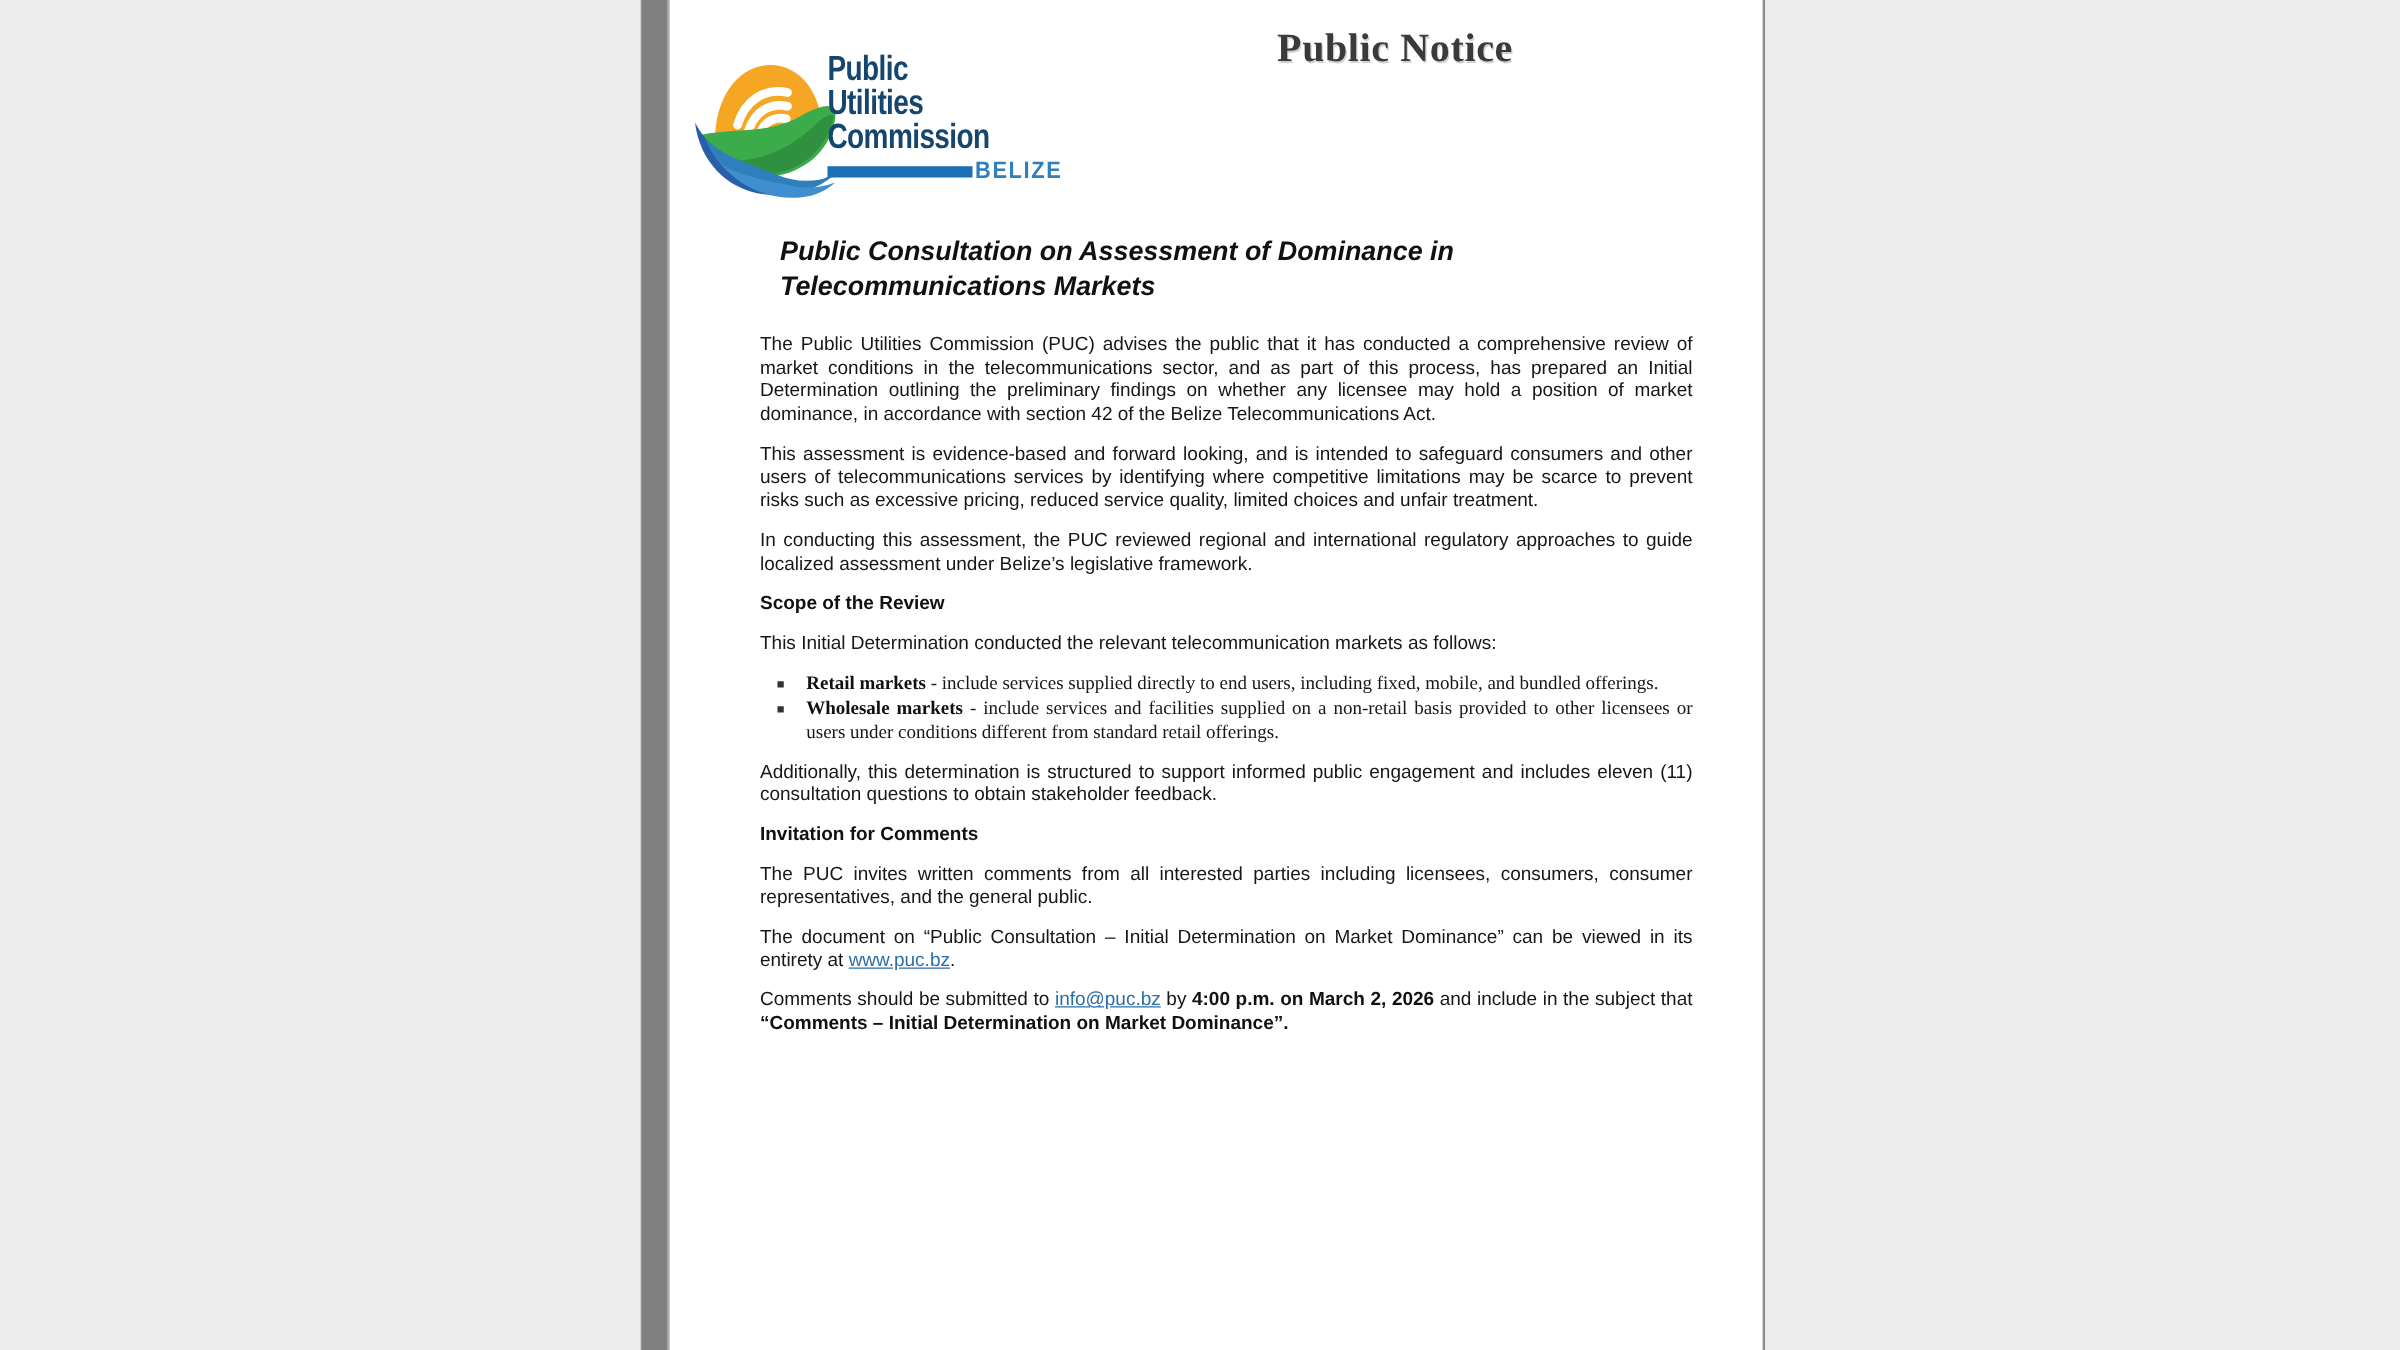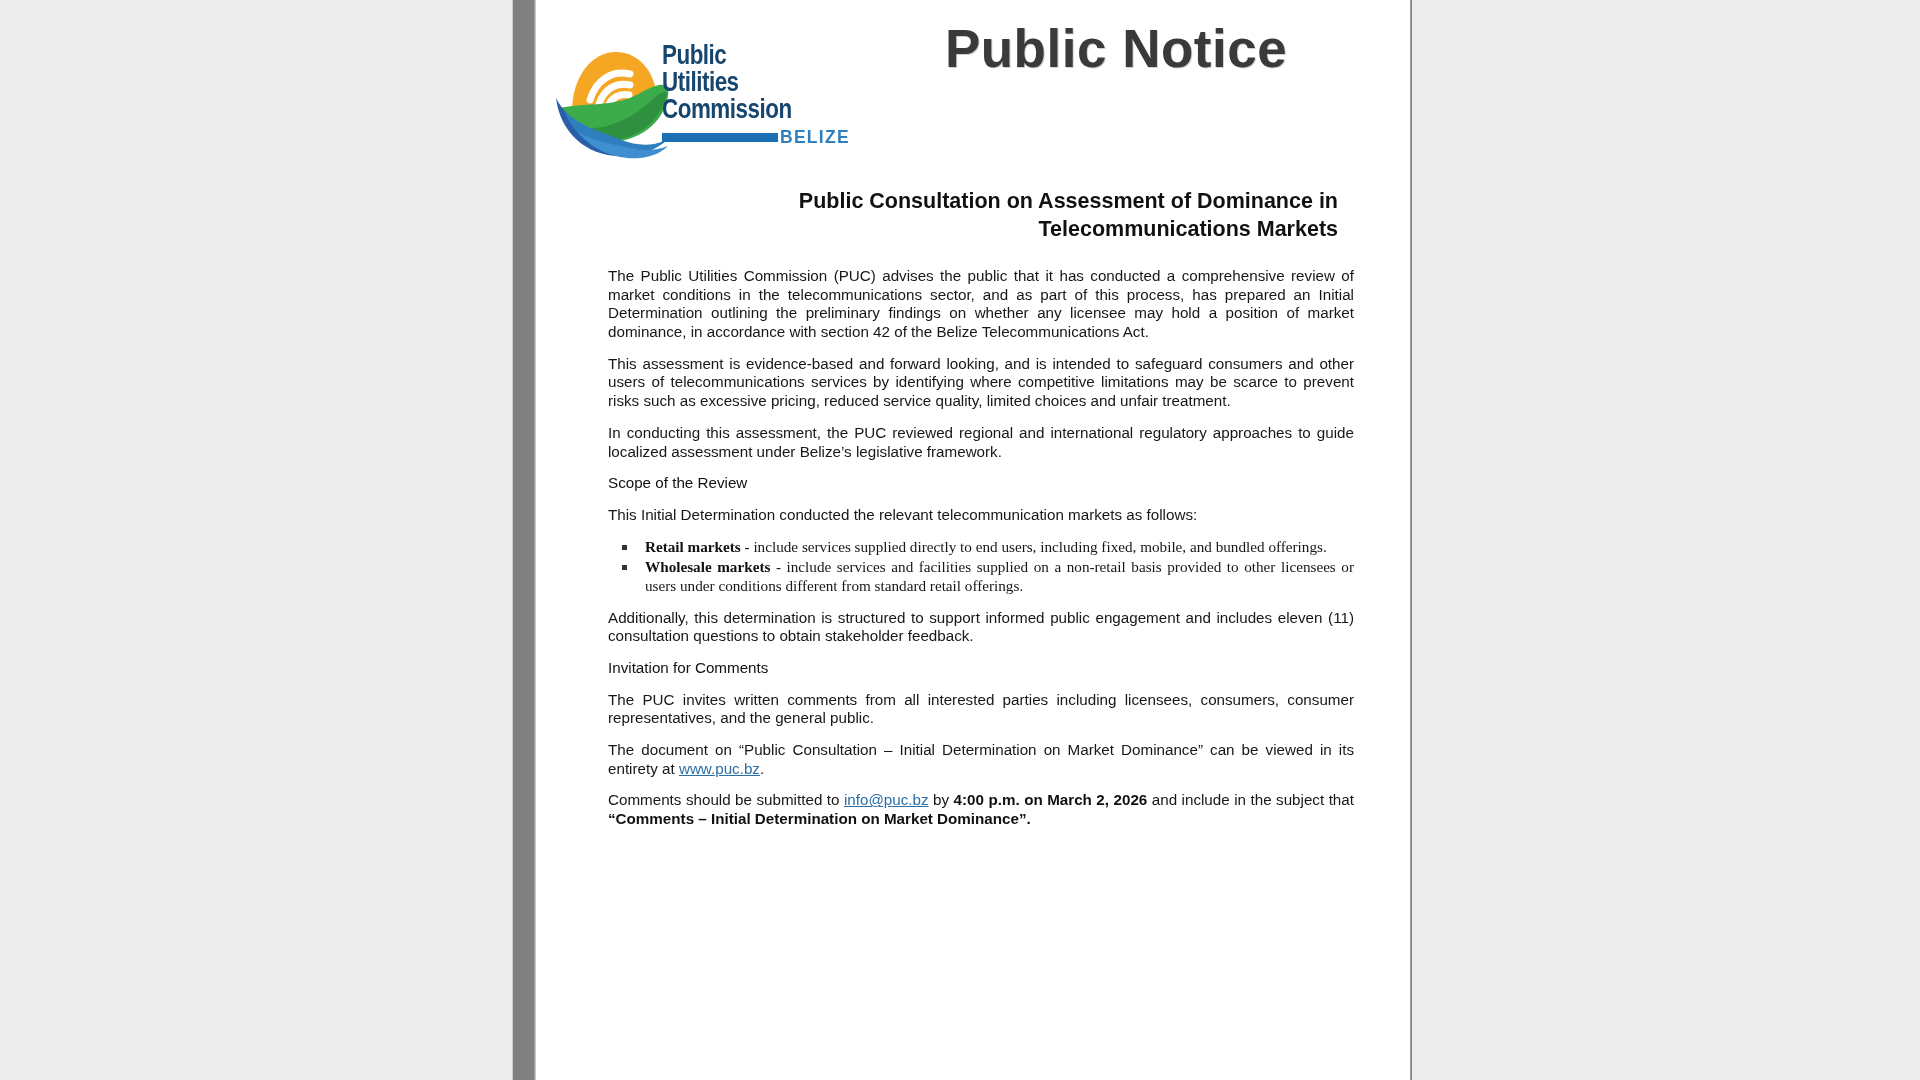--- a/index.html
+++ b/index.html
@@ -125,23 +125,23 @@
   }
 
   .header-title-block {
     position: absolute;
     left: 300px;
     top: 22px;
     width: 560px;
     text-align: center;
   }
   .notice-title {
-    font-family: Liberation Sans, sans-serif;
-    font-weight: 700;
-    font-size: 53px;
+    font-family: Liberation Serif, serif;
+    font-weight: 700;
+    font-size: 32px;
     line-height: 1.0;
     color: #3a3a3a;
     letter-spacing: 0.5px;
     text-shadow: 1px 1px 0 rgba(120,120,120,0.35);
     margin: 0;
   }
   .notice-date {
     margin-top: 8px;
     font-family: "Liberation Sans", sans-serif;
     font-size: 15px;
@@ -151,35 +151,36 @@
   
   .doc-body {
     padding: 0 56px 0 72px;
   }
   .doc-heading {
     font-family: "Liberation Sans Narrow", "Liberation Sans", sans-serif;
     font-weight: 700;
     font-size: 21.5px;
     line-height: 1.28;
     color: #111111;
-    text-align: right;
+    text-align: left;
     margin: 28px 16px 24px 16px;
+    font-style: italic;
   }
   .para {
     font-family: "Liberation Sans", sans-serif;
     font-size: 15.2px;
     line-height: 1.23;
     color: #171717;
     text-align: justify;
     margin: 0 0 13px 0;
   }
   .para.last-line-left { text-align-last: left; }
   .section-heading {
     font-family: "Liberation Sans", sans-serif;
-    font-weight: 400;
+    font-weight: 700;
     font-size: 15.2px;
     line-height: 1.23;
     color: #111111;
     margin: 0 0 13px 0;
   }
   ul.market-list {
     list-style: none;
     margin: 0 0 13px 0;
     padding: 0;
   }

